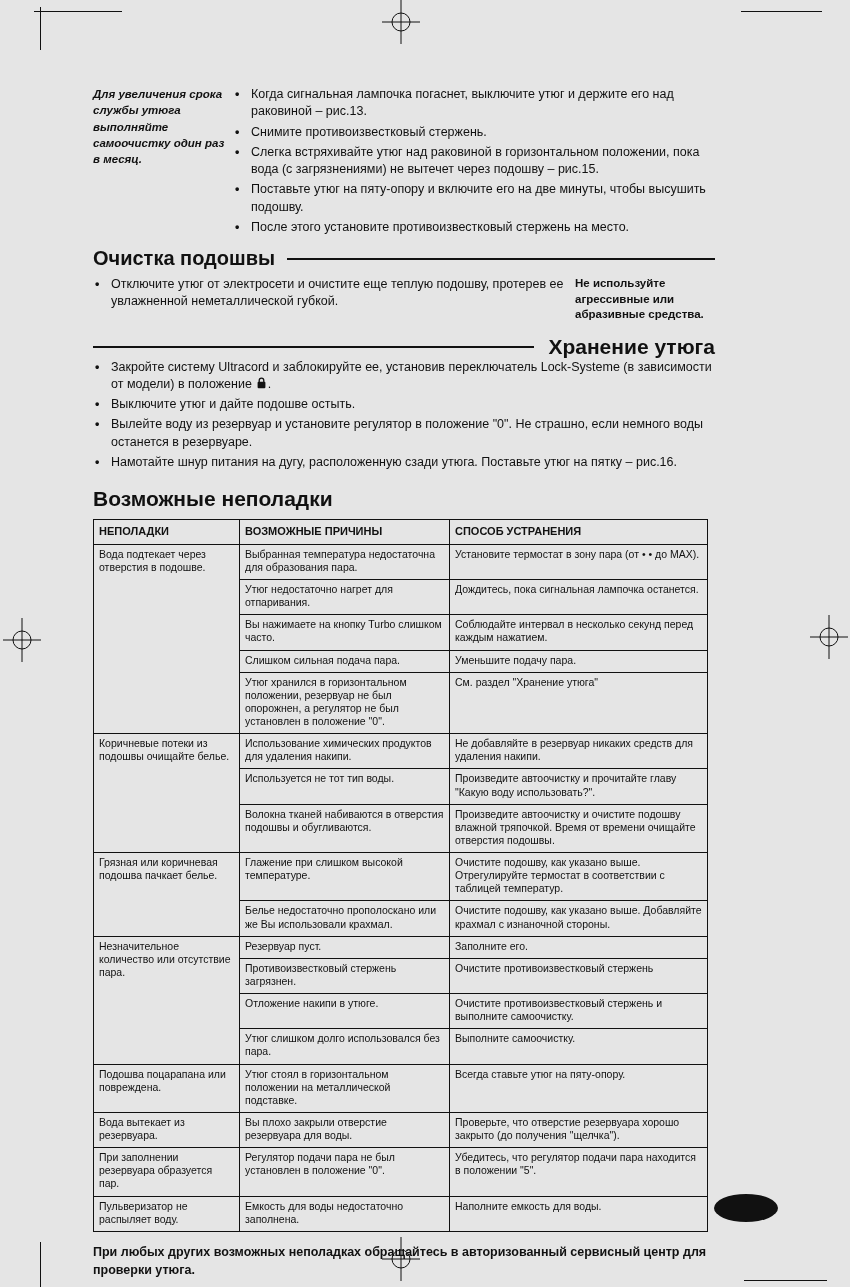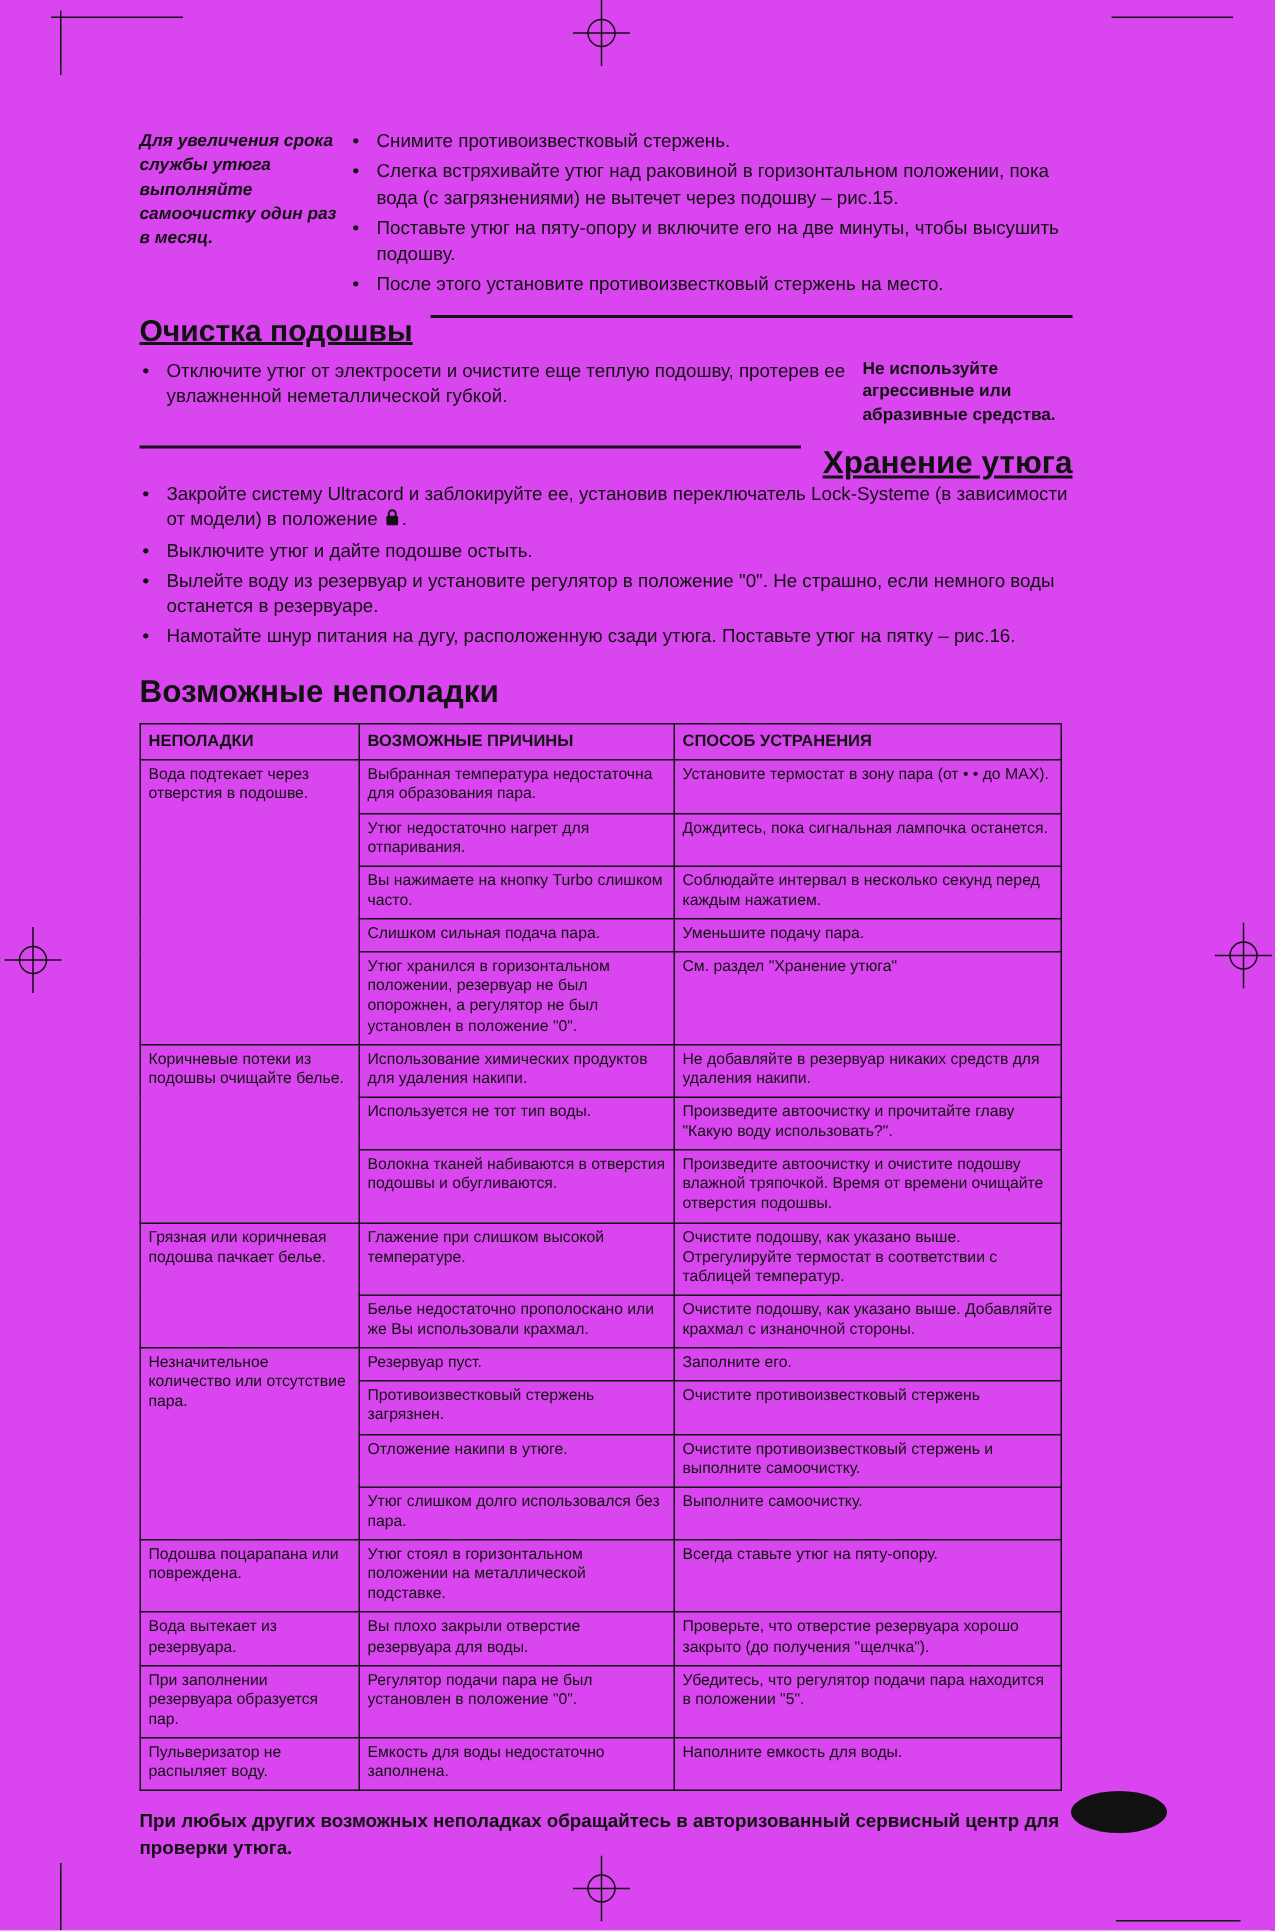--- a/index.html
+++ b/index.html
@@ -1,36 +1,36 @@
 <!DOCTYPE html>
 <html><head>
 <meta charset="utf-8">
 <style>
   html,body { margin:0; padding:0; background:#fff; }
   .page {
-    position:relative; width:850px; height:1287px; background:#d946ef;
+    position:relative; width:850px; height:1287px; background:#e5e5e5;
     font-family:"Liberation Sans", sans-serif; color:#111; overflow:hidden;
   }
   .content { position:absolute; left:93px; top:86px; width:622px; }
 
   
   .regmark { position:absolute; }
   .crop { position:absolute; background:#111; }
 
   
   .top-section { display:flex; }
   .sidebar-note { flex:0 0 140px; font-size:11.5px; font-weight:bold; font-style:italic; line-height:1.42; }
   .top-bullets { margin-left:12px; flex:1; }
 
   ul.bullets { list-style:none; margin:0; padding:0; font-size:12.5px; line-height:1.38; }
   ul.bullets li { position:relative; padding-left:18px; margin-bottom:3px; }
   ul.bullets li::before { content:"\2022"; position:absolute; left:2px; font-weight:bold; }
 
   
-  .heading-row { display:flex; align-items:flex-start; margin-top:8px;text-decoration:underline; }
+  .heading-row { display:flex; align-items:center; margin-top:8px; }
   .heading-row h2 { margin:0; font-weight:bold; }
   .soleplate-title { font-size:20px; }
   .rule { flex:1; border-top:2px solid #111; }
   .rule-right { margin-left:12px; }
   .rule-left { margin-right:14px; }
   .storage-title { font-size:21px; }
   .storage-heading-row { margin-top:12px; }
 
   
   .cleaning-row { display:flex; margin-top:6px; }
@@ -86,20 +86,21 @@
     <line x1="22" y1="0" x2="22" y2="44" stroke="#111" stroke-width="1"></line>
     <line x1="3" y1="22" x2="41" y2="22" stroke="#111" stroke-width="1"></line>
     <circle cx="22" cy="22" r="9" fill="none" stroke="#111" stroke-width="1"></circle>
   </svg>
 
   <div class="content">
 
     <div class="top-section">
       <div class="sidebar-note">Для увеличения срока службы утюга выполняйте самоочистку один раз в месяц.</div>
       <ul class="bullets top-bullets">
+        <li>Когда сигнальная лампочка погаснет, выключите утюг и держите его над раковиной – рис.13.</li>
         <li>Снимите противоизвестковый стержень.</li>
         <li>Слегка встряхивайте утюг над раковиной в горизонтальном положении, пока вода (с загрязнениями) не вытечет через подошву – рис.15.</li>
         <li>Поставьте утюг на пяту-опору и включите его на две минуты, чтобы высушить подошву.</li>
         <li>После этого установите противоизвестковый стержень на место.</li>
       </ul>
     </div>
 
     <div class="heading-row">
       <h2 class="soleplate-title">Очистка подошвы</h2>
       <div class="rule rule-right"></div>

